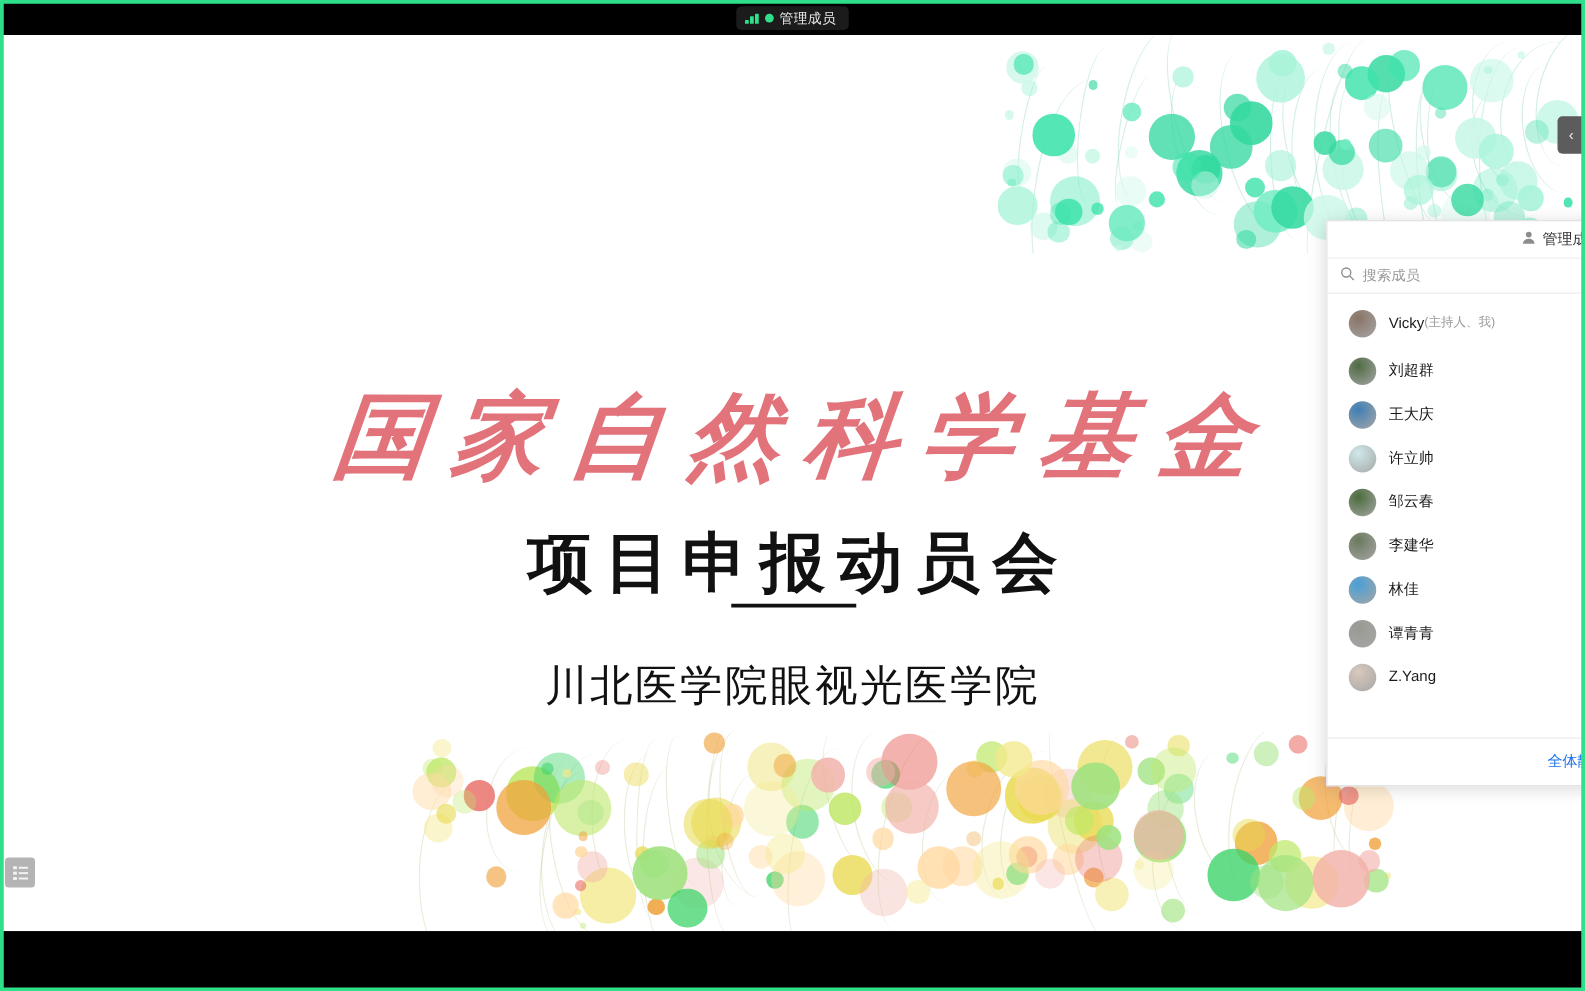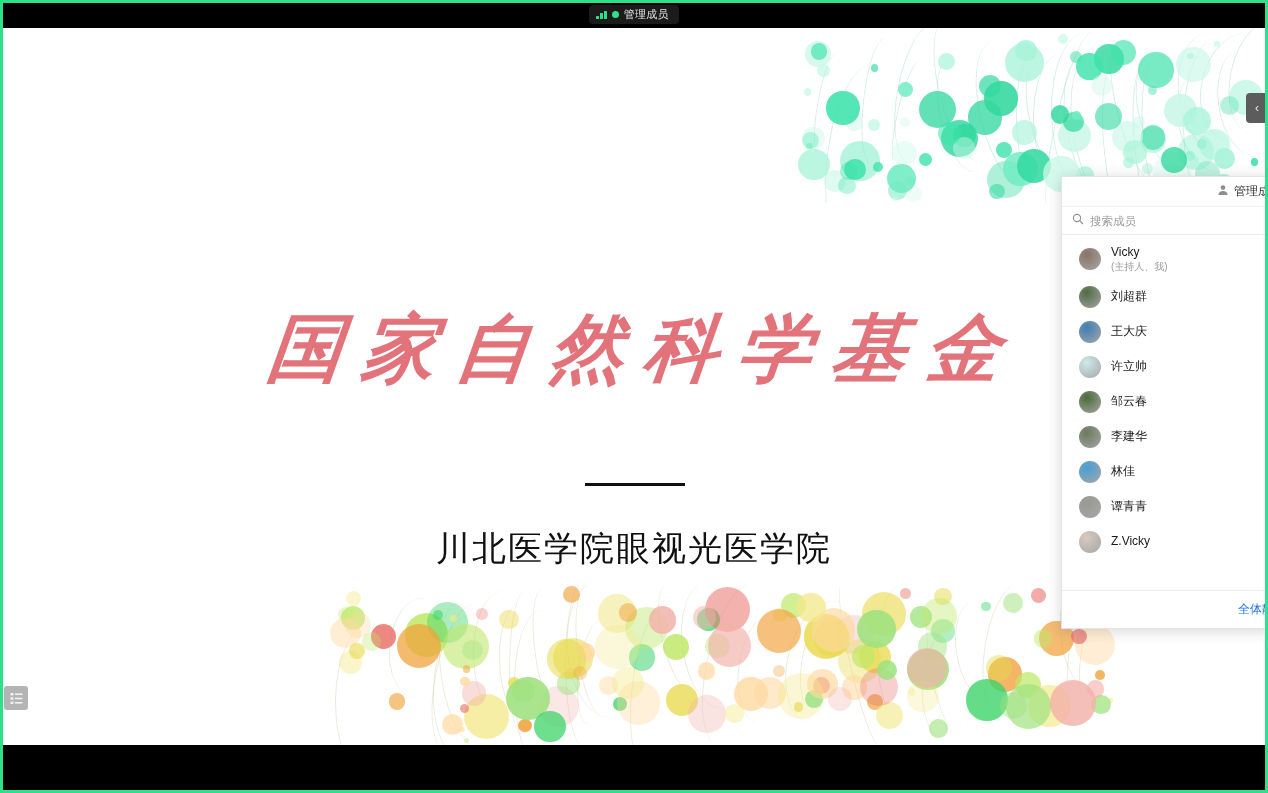--- a/index.html
+++ b/index.html
@@ -120,21 +120,21 @@
   #search-input::placeholder { color:#9b9b9b; }
   #member-list { flex:1 1 auto; overflow:hidden; padding-top:4px; }
   .member {
     display:flex; align-items:center; gap:10px;
     height:35px; padding:0 0 0 17px; cursor:pointer;
   }
   .avatar {
     width:22px; height:22px; border-radius:50%; flex:0 0 22px;
     background:#cfd6d2; overflow:hidden; position:relative;
   }
-  .m-names { display:flex; flex-direction:column; line-height:1.15; }
+  .m-names { display:flex; flex-direction:row; line-height:1.15; }
   .m-name { font-size:12px; color:#1a1a1a; }
   .m-sub { font-size:10px; color:#9a9a9a; margin-top:1px; }
   .member.host { height:40px; }
   #panel-foot {
     flex:0 0 38px; border-top:1px solid #ededed;
     display:flex; align-items:center; justify-content:flex-end;
     padding-right:4px;
   }
   .mute-all { color:#1c72e8; font-size:12px; cursor:pointer; white-space:nowrap; }
 </style>
@@ -416,20 +416,21 @@
       <div class="bub" style="width: 20.533px; height: 20.533px; left: 132.329px; top: 54.5634px; background: rgb(159, 226, 127); opacity: 0.35;"></div>
       <div class="bub" style="width: 38.7197px; height: 38.7197px; left: 527.168px; top: 24.6762px; background: rgb(159, 226, 127); opacity: 0.89;"></div>
       <div class="bub" style="width: 35.862px; height: 35.862px; left: 591.136px; top: 12.8287px; background: rgb(191, 232, 106); opacity: 0.41;"></div>
       <div class="bub" style="width: 32.0325px; height: 32.0325px; left: 282.444px; top: 82.0656px; background: rgb(243, 233, 138); opacity: 0.42;"></div>
       <div class="bub" style="width: 14.1112px; height: 14.1112px; left: 242.612px; top: 81.0028px; background: rgb(240, 162, 60); opacity: 0.35;"></div>
       <div class="bub" style="width: 9.57885px; height: 9.57885px; left: 130.09px; top: 91.6408px; background: rgb(255, 217, 160); opacity: 0.82;"></div>
       <div class="bub" style="width: 9.9486px; height: 9.9486px; left: 764.8px; top: 85.2997px; background: rgb(240, 162, 60); opacity: 0.8;"></div>
     </div>
 
   <div class="maintitle">国家自然科学基金</div>
+  <div class="subtitle">项目申报动员会</div>
   <div class="underbar"></div>
   <div class="org">川北医学院眼视光医学院</div>
 
   <div id="notes-btn">
     <svg width="13" height="13" viewBox="0 0 13 13" aria-hidden="true">
       <rect x="0.5" y="1" width="3" height="2.4" fill="#f2f2f2"></rect>
       <rect x="0.5" y="5.3" width="3" height="2.4" fill="#f2f2f2"></rect>
       <rect x="0.5" y="9.6" width="3" height="2.4" fill="#f2f2f2"></rect>
       <rect x="5" y="1.4" width="7.5" height="1.6" fill="#f2f2f2"></rect>
       <rect x="5" y="5.7" width="7.5" height="1.6" fill="#f2f2f2"></rect>
@@ -508,21 +509,21 @@
       </div>
       <div class="member">
         <div class="avatar" style="background: radial-gradient(circle at 35% 30%, rgb(154, 154, 148), rgba(0, 0, 0, 0.35));"></div>
         <div class="m-names">
           <span class="m-name">谭青青</span>
         </div>
       </div>
       <div class="member">
         <div class="avatar" style="background: radial-gradient(circle at 35% 30%, rgb(216, 201, 189), rgba(0, 0, 0, 0.35));"></div>
         <div class="m-names">
-          <span class="m-name">Z.Vicky</span>
+          <span class="m-name">Z.Yang</span>
         </div>
       </div>
     </div>
 
   <div id="panel-foot">
     <span class="mute-all">全体静音</span>
   </div>
 </div>
 
 <div id="bottombar"></div>

